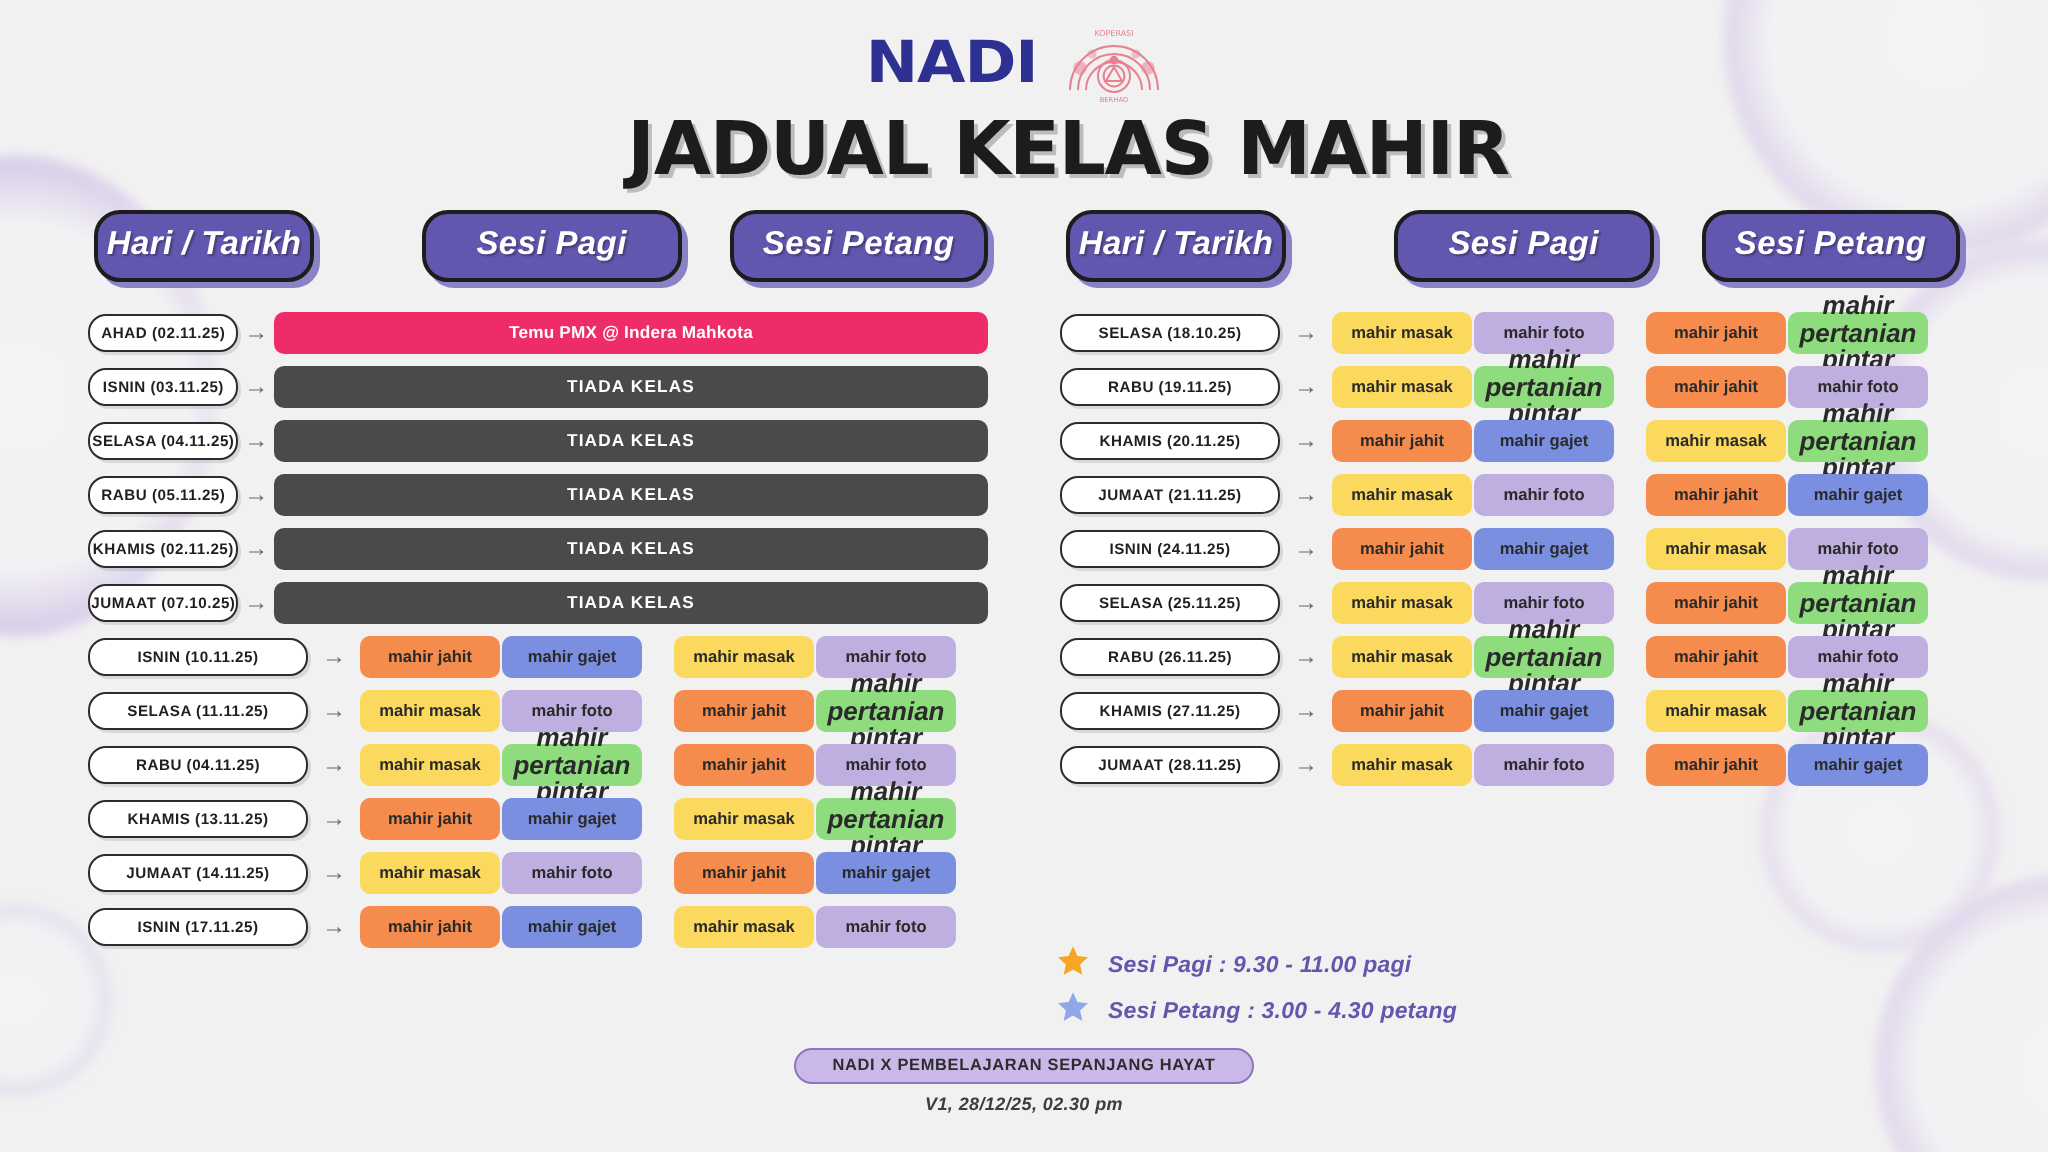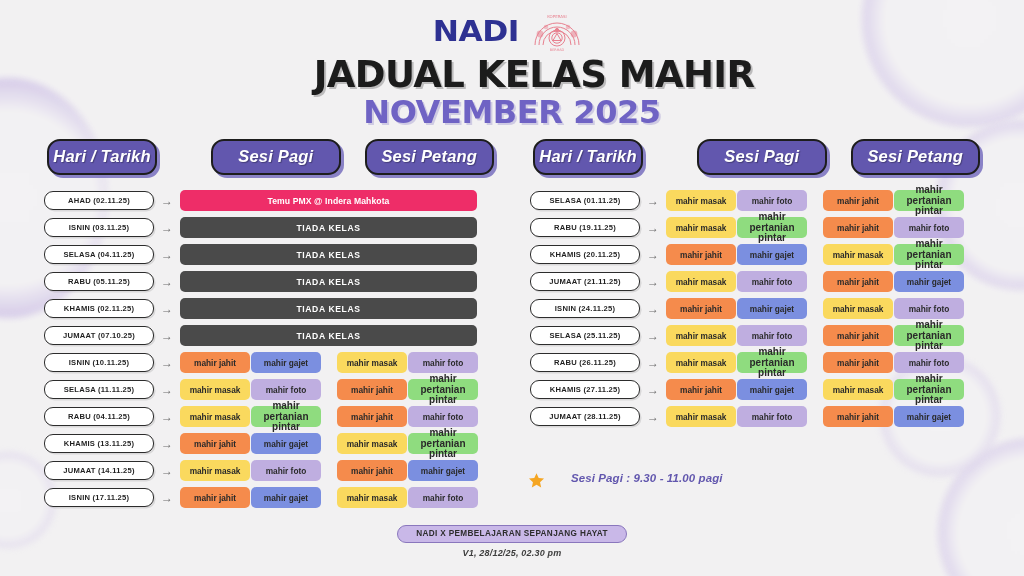--- a/index.html
+++ b/index.html
@@ -112,41 +112,41 @@
   .pill {
     height: 21px;
     border-radius: 5px;
     display: flex; align-items: center; justify-content: center; text-align: center;
     font-size: 8.3px;
     font-weight: 700;
     color: #2a2a2a;
     line-height: 1.05;
     padding: 0 3px;
   }
-  .pill.two-line { font-size: 10px; }
+  .pill.two-line { font-size: 13px; font-style: italic; }
   .pill.w-pagi-a { width: 70px; }
   .pill.w-pagi-b { width: 70px; margin-left: 1px; }
   .pill.w-ptg-a  { width: 70px; margin-left: 16px; }
   .pill.w-ptg-b  { width: 70px; margin-left: 1px; }
 
   .banner {
     height: 21px; border-radius: 5px;
     display: flex; align-items: center; justify-content: center;
     font-size: 8.6px; font-weight: 700; color: #ffffff; letter-spacing: .1px;
-    width: 297px;
+    width: 357px;
   }
   .banner.pink { background: #ee2d68; }
   .banner.dark { background: #4a4a4a; letter-spacing: .6px; }
 
   
   .legend {
     position: absolute; left: 528px; top: 472px;
     display: flex; flex-direction: column; gap: 6px;
   }
-  .legend-item { display: flex; align-items: flex-start; gap: 26px; }
+  .legend-item { display: flex; align-items: flex-end; gap: 9px; }
   .legend-text {
     font-style: italic; font-weight: 700; font-size: 11.5px; color: #6257ae;
     letter-spacing: .1px;
   }
   .star { width: 17px; height: 17px; display:block; }
 
   
   .footer { position: absolute; left: 0; right: 0; top: 522px; text-align: center; }
   .footer-pill {
     display: inline-block;
@@ -191,21 +191,20 @@
         <circle cx="14" cy="25" r="3.4" opacity=".55"></circle>
         <circle cx="48" cy="25" r="3.4" opacity=".55"></circle>
         <circle cx="20" cy="18" r="2.3" opacity=".45"></circle>
         <circle cx="42" cy="18" r="2.3" opacity=".45"></circle>
       </g>
       <text x="31" y="9" font-size="4" fill="#e8808f" text-anchor="middle" font-family="DejaVu Sans">KOPERASI</text>
       <text x="31" y="42" font-size="3.4" fill="#e8808f" text-anchor="middle" font-family="DejaVu Sans">BERHAD</text>
     </svg>
   </div>
   <div class="title-main">JADUAL KELAS MAHIR</div>
-  <div class="title-sub">NOVEMBER 2025</div>
 </div>
 
 <div class="tables">
 
   <div class="table left">
     <div class="col-head-row">
       <div class="head-pill head-day">Hari / Tarikh</div>
       <div class="head-pill head-pagi">Sesi Pagi</div>
       <div class="head-pill head-ptg">Sesi Petang</div>
     </div>
@@ -316,21 +315,21 @@
   </div>
 
   <div class="table right">
     <div class="col-head-row">
       <div class="head-pill head-day">Hari / Tarikh</div>
       <div class="head-pill head-pagi">Sesi Pagi</div>
       <div class="head-pill head-ptg">Sesi Petang</div>
     </div>
     <div class="rows" id="right-rows">
         <div class="row">
-          <div class="day-pill">SELASA (01.11.25)</div>
+          <div class="day-pill">SELASA (18.10.25)</div>
           <div class="arrow">→</div>
           <div class="cells">
             <div class="pill w-pagi-a" style="background: rgb(250, 217, 94);">mahir masak</div>
             <div class="pill w-pagi-b" style="background: rgb(191, 174, 224);">mahir foto</div>
             <div class="pill w-ptg-a" style="background: rgb(245, 139, 76);">mahir jahit</div>
             <div class="pill w-ptg-b two-line" style="background: rgb(143, 220, 127);">mahir pertanian pintar</div>
           </div>
         </div>
         <div class="row">
           <div class="day-pill">RABU (19.11.25)</div>
@@ -417,18 +416,24 @@
 
 </div>
 
 <div class="legend" id="legend">
     <div class="legend-item">
       <svg class="star" viewBox="0 0 24 24">
         <path fill="#f5a623" d="M12 1.6l3.1 6.9 7.5.8-5.6 5.1 1.6 7.4L12 18l-6.6 3.8 1.6-7.4L1.4 9.3l7.5-.8z"></path>
       </svg>
       <div class="legend-text">Sesi Pagi : 9.30 - 11.00 pagi</div>
     </div>
+    <div class="legend-item">
+      <svg class="star" viewBox="0 0 24 24">
+        <path fill="#8fa8e8" d="M12 1.6l3.1 6.9 7.5.8-5.6 5.1 1.6 7.4L12 18l-6.6 3.8 1.6-7.4L1.4 9.3l7.5-.8z"></path>
+      </svg>
+      <div class="legend-text">Sesi Petang : 3.00 - 4.30 petang</div>
+    </div>
   </div>
 
 <div class="footer">
   <div class="footer-pill">NADI X PEMBELAJARAN SEPANJANG HAYAT</div>
   <div class="footer-ver">V1, 28/12/25, 02.30 pm</div>
 </div>
 
 </body></html>

